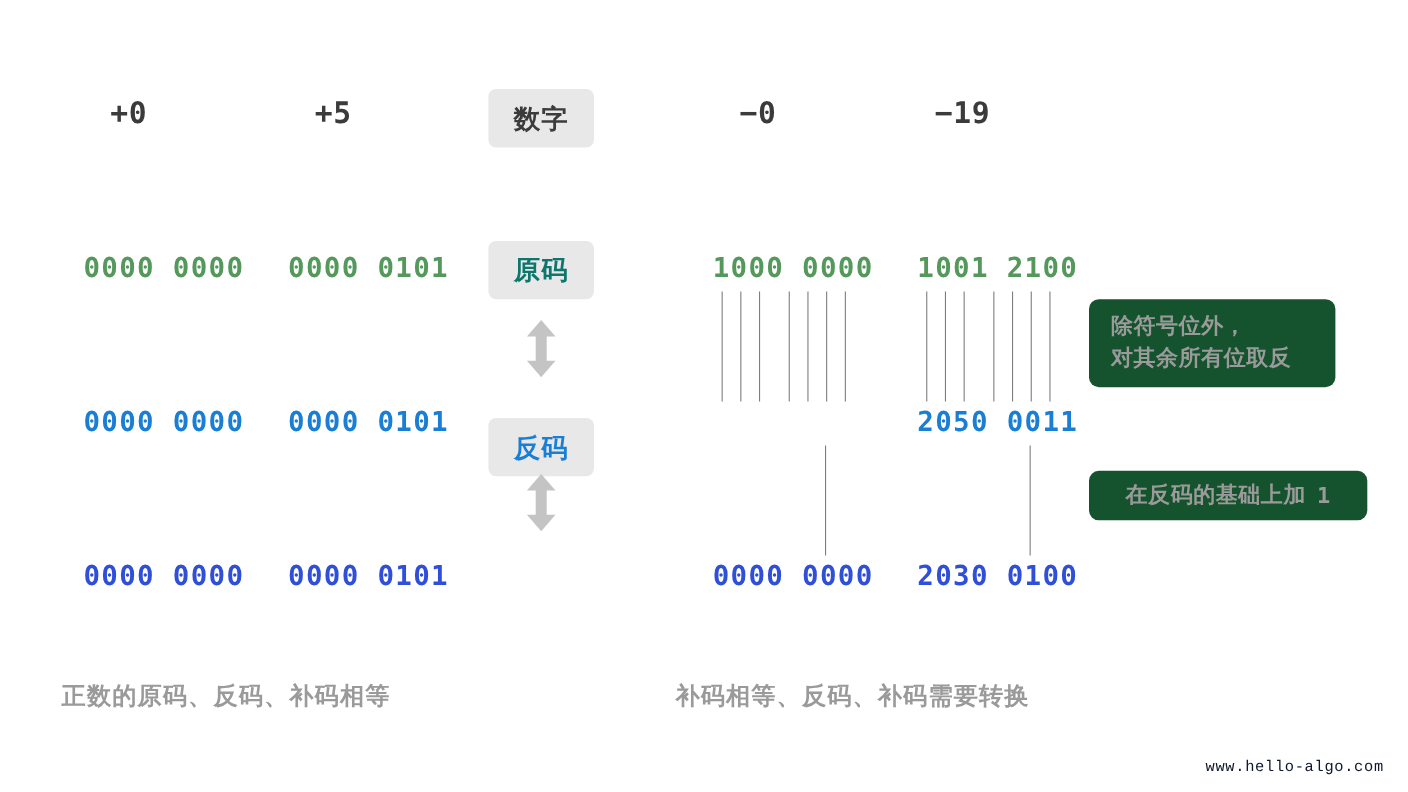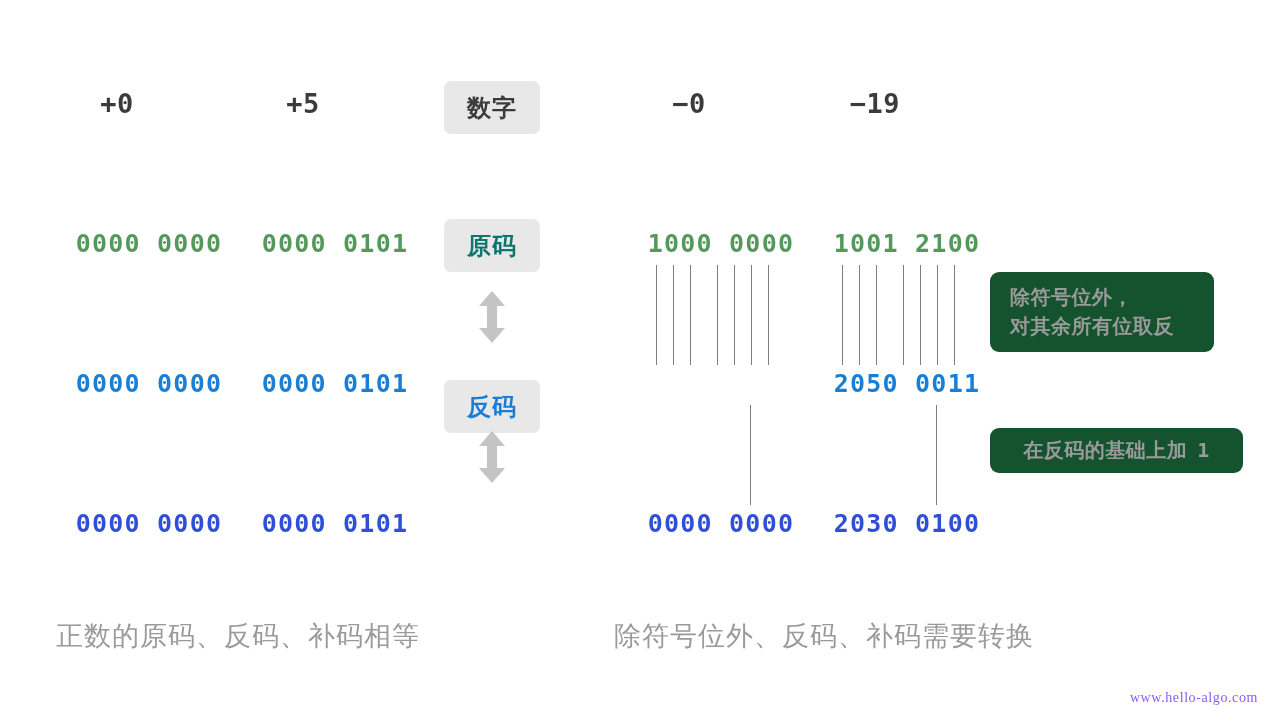--- a/index.html
+++ b/index.html
@@ -103,33 +103,33 @@
     box-sizing: border-box;
   }
   .callout .mono-one {
     font-family: "DejaVu Sans Mono", "Liberation Mono", monospace;
   }
 
   
   .caption {
     position: absolute;
     color: #9a9a9a;
-    font-size: 27px;
-    font-weight: normal;
+    font-size: 22px;
+    font-weight: bold;
     letter-spacing: 1px;
     white-space: nowrap;
   }
 
   
   .watermark {
     position: absolute;
     right: 22px;
     bottom: 14px;
-    color: #8b5cf6;
-    font-family: Liberation Serif, serif;
+    color: #0f172a;
+    font-family: Liberation Mono, monospace;
     font-size: 14px;
     letter-spacing: 0.6px;
   }
 </style>
 </head>
 <body>
 
 <div class="stage">
 
   <div class="cell num-head" style="left:117px; top:88px;">+0</div>
@@ -193,17 +193,17 @@
     <span>除符号位外，</span>
     <span>对其余所有位取反</span>
   </div>
 
   <div class="callout" style="left:990px; top:428px; width:253px; height:45px; flex-direction:row; align-items:center;">
     <span>在反码的基础上加</span>
     <span class="mono-one" style="margin-left:10px;">1</span>
   </div>
 
   <div class="caption" style="left:56px; top:618px;">正数的原码、反码、补码相等</div>
-  <div class="caption" style="left:614px; top:618px;">除符号位外、反码、补码需要转换</div>
+  <div class="caption" style="left:614px; top:618px;">补码相等、反码、补码需要转换</div>
 
   <div class="watermark">www.hello-algo.com</div>
 
 </div>
 
 </body></html>

